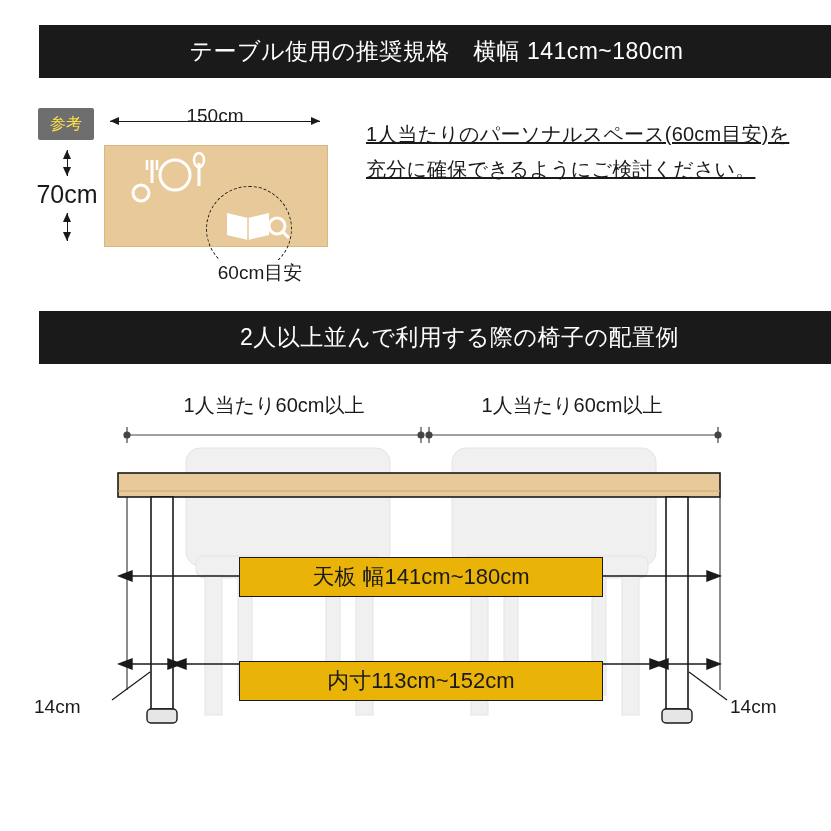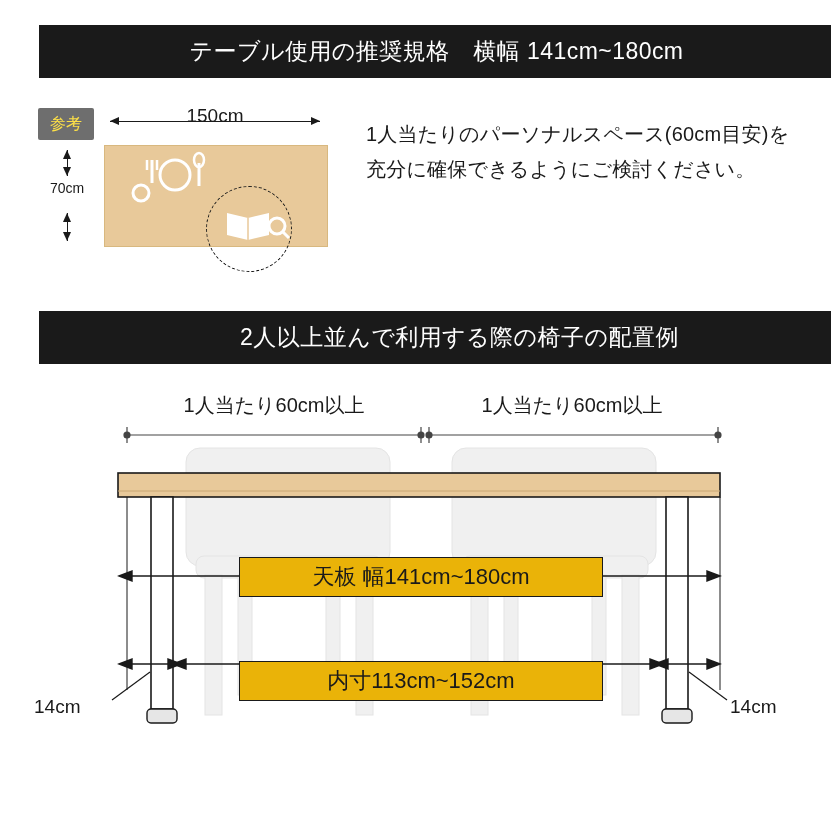--- a/index.html
+++ b/index.html
@@ -140,21 +140,21 @@
     left: 67px;
     top: 213px;
     height: 28px;
   }
   #label-70 {
     position: absolute;
     left: 28px;
     top: 180px;
     width: 78px;
     text-align: center;
-    font-size: 14px;
+    font-size: 25px;
   }
 
   #circle-60 {
     position: absolute;
     left: 206px;
     top: 186px;
     width: 84px;
     height: 84px;
     border: 1.6px dashed #1a1a1a;
     border-radius: 50%;
@@ -170,20 +170,21 @@
   }
 
   #para-1 {
     position: absolute;
     left: 366px;
     top: 117px;
     width: 440px;
     font-size: 20px;
     line-height: 1.75;
     letter-spacing: 0.01em;
+    text-decoration: underline;
   }
 
   
   #seat-label-left {
     position: absolute;
     left: 126px;
     top: 392px;
     width: 296px;
     text-align: center;
     font-size: 20px;
@@ -290,20 +291,21 @@
       <line x1="248" y1="218" x2="248" y2="240" stroke="#e8c99a" stroke-width="1.5"></line>
     </g>
 
     <g>
       <circle cx="277" cy="226" r="8" fill="none" stroke="#ffffff" stroke-width="3"></circle>
       <line x1="283" y1="232" x2="289" y2="238" stroke="#ffffff" stroke-width="3"></line>
     </g>
   </svg>
 
   <div id="circle-60"></div>
+  <div id="label-60">60cm目安</div>
 
   <div id="para-1">1人当たりのパーソナルスペース(60cm目安)を充分に確保できるようにご検討ください。</div>
 
   <div id="seat-label-left">1人当たり60cm以上</div>
   <div id="seat-label-right">1人当たり60cm以上</div>
 
   <svg class="overlay">
 
     <g stroke="#444" stroke-width="1.2">
       <line x1="127" y1="427" x2="127" y2="443"></line>

